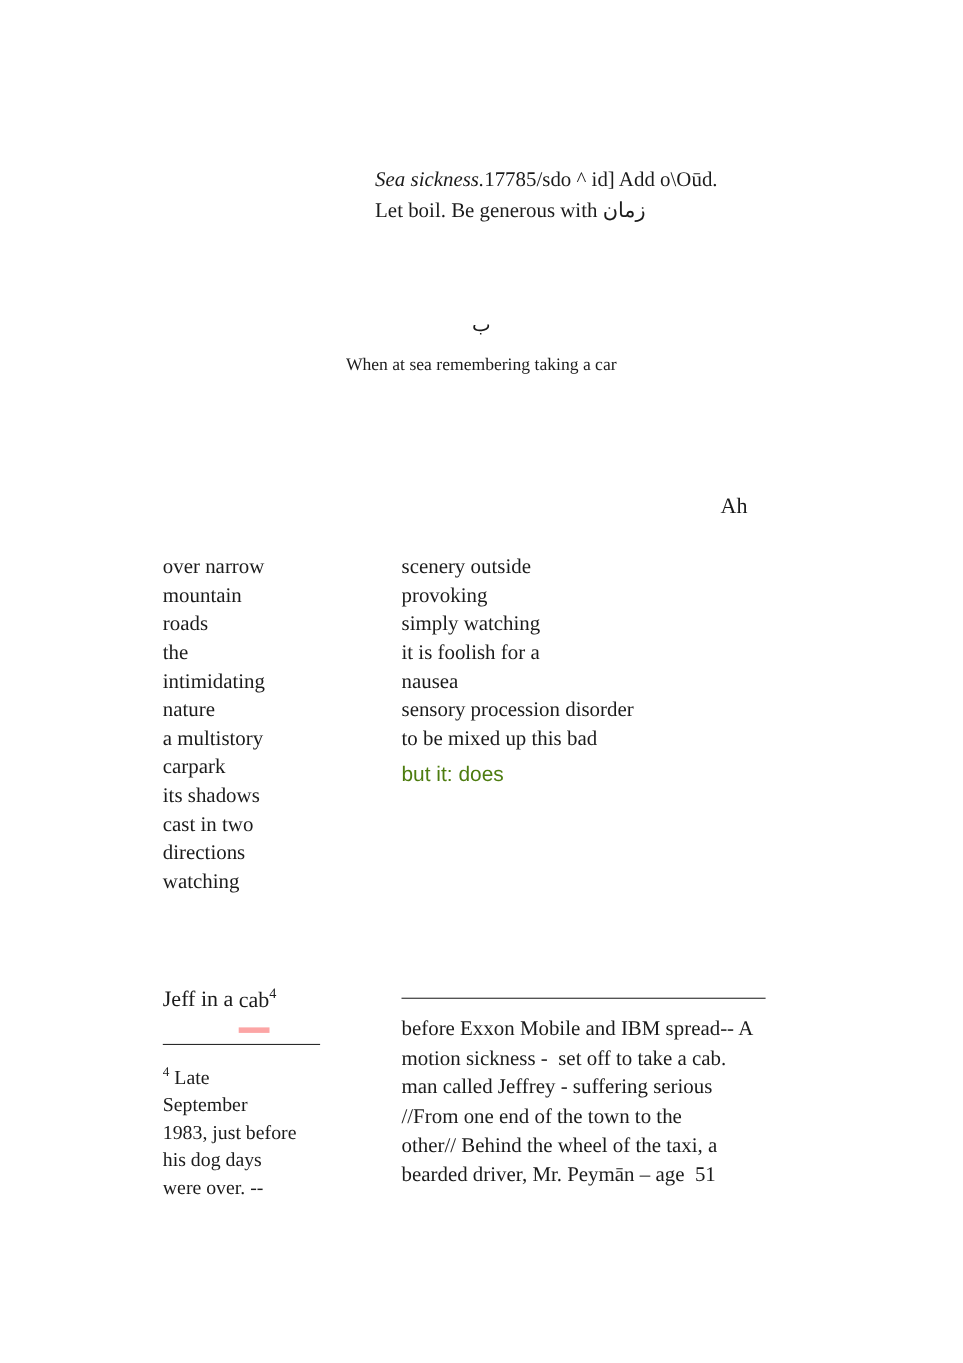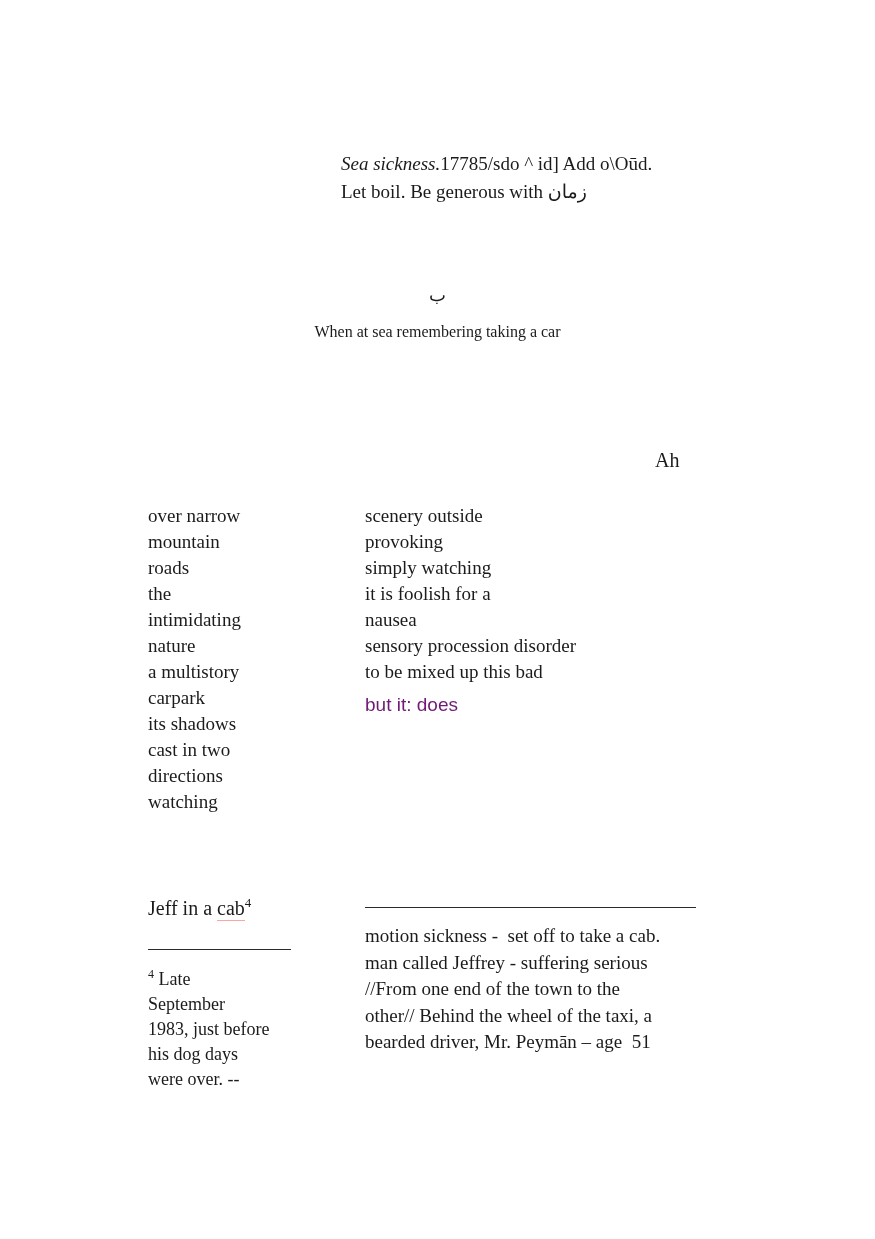--- a/index.html
+++ b/index.html
@@ -64,21 +64,21 @@
     line-height: 24px;
   }
 
   
   .caption {
     position: absolute;
     left: 148px;
     top: 895px;
     font-size: 20px;
   }
-  .caption .underlined { border-bottom: 1px solid #fca5a5; padding-bottom: 1px; margin-top: 24px; }
+  .caption .underlined { border-bottom: 5px solid #fca5a5; padding-bottom: 14px; margin-top: 24px; }
   .caption sup { font-size: 13px; }
 
   
   .footnote {
     position: absolute;
     left: 148px;
     top: 949px;
     width: 150px;
     font-size: 18px;
   }
@@ -140,39 +140,40 @@
   <div class="poem-right">
     <div>
         <div class="line">scenery outside</div>
         <div class="line">provoking</div>
         <div class="line">simply watching</div>
         <div class="line">it is foolish for a</div>
         <div class="line">nausea</div>
         <div class="line">sensory procession disorder</div>
         <div class="line">to be mixed up this bad</div>
       </div>
-    <div class="blue-line line" style="color: #701a75;">but it: does</div>
+    <div class="blue-line line" style="color: #4d7c0f;">but it: does</div>
   </div>
 
   <div class="caption"><span>Jeff in a </span><span class="underlined">cab</span><sup>4</sup></div>
 
   <div class="footnote">
     <div class="footnote-rule"></div>
     <div class="line"><sup>4</sup><span> Late</span></div>
     <div>
         <div class="line">September</div>
         <div class="line">1983, just before</div>
         <div class="line">his dog days</div>
         <div class="line">were over. --</div>
       </div>
   </div>
 
   <div class="right-note">
     <div class="right-note-rule"></div>
     <div>
+        <div class="line">before Exxon Mobile and IBM spread-- A</div>
         <div class="line">motion sickness -  set off to take a cab.</div>
         <div class="line">man called Jeffrey - suffering serious</div>
         <div class="line">//From one end of the town to the</div>
         <div class="line">other// Behind the wheel of the taxi, a</div>
         <div class="line">bearded driver, Mr. Peymān – age  51</div>
       </div>
   </div>
 
 </div>
 

